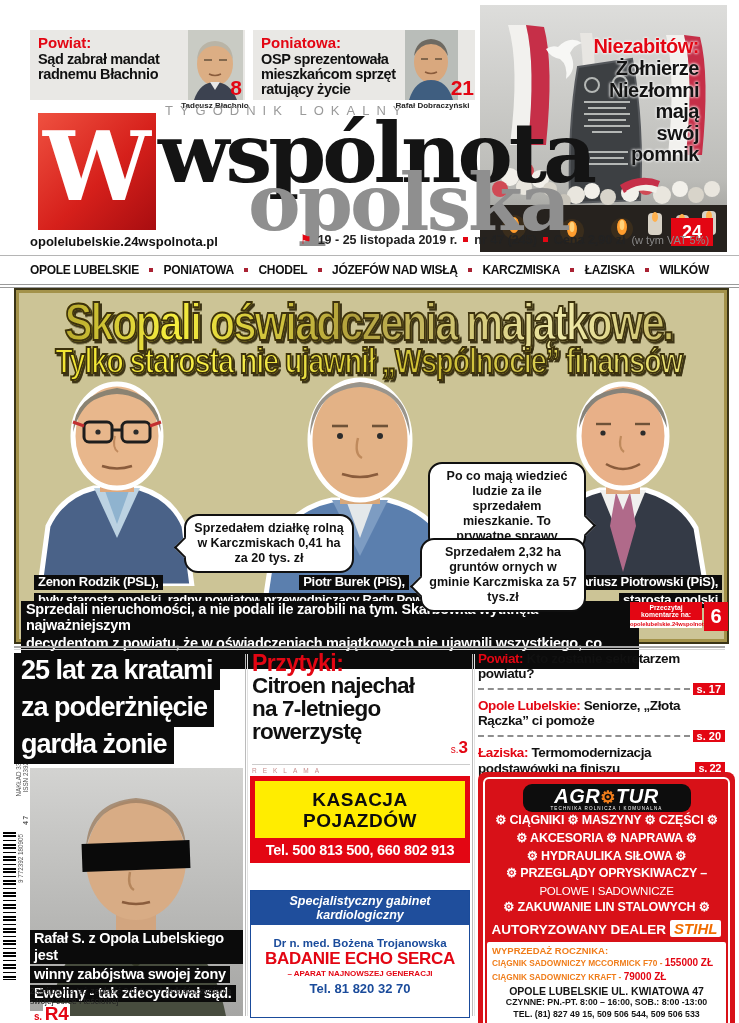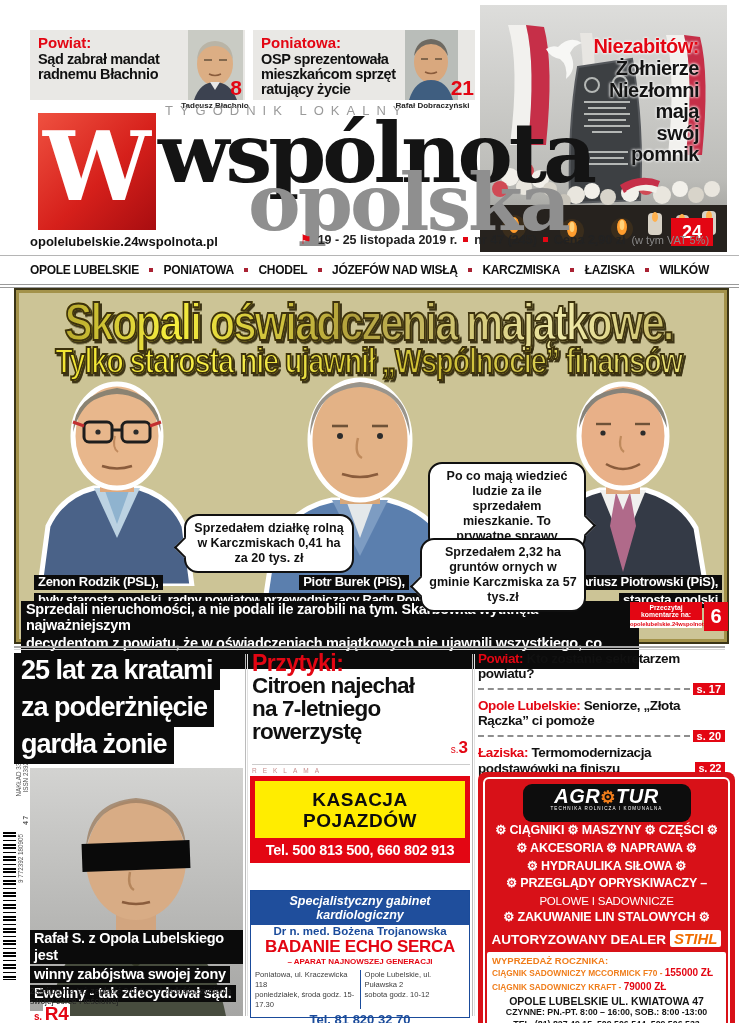--- a/index.html
+++ b/index.html
@@ -63,36 +63,36 @@
   
   .przytyki-cat{color:#e30613;font-size:23px;font-weight:bold;letter-spacing:-0.5px;line-height:1.0;}
   .przytyki-tit{font-size:22.5px;font-weight:bold;letter-spacing:-0.8px;line-height:1.02;color:#101010;}
   .reklama{border-top:1px solid #ccc;color:#c98c8c;font-size:6.5px;letter-spacing:6px;padding-top:2px;}
   .kasacja{background:#e30613;padding:5px;}
   .kasacja-inner{background:#ffed00;text-align:center;padding:8px 0 6px 0;}
   .kasacja-inner div{font-size:19px;font-weight:bold;letter-spacing:0.5px;color:#0d0d0d;line-height:1.12;}
   .kasacja-tel{color:#fff;font-size:14.5px;font-weight:bold;text-align:center;padding-top:4px;letter-spacing:-0.3px;}
   .cardio{border:1px solid #1a4b9b;background:#fff;}
   .cardio-head{background:#1f4e9c;color:#fff;font-size:12.5px;font-weight:bold;text-align:center;padding:3px 0;font-style:italic;}
-  .cardio-doc{color:#1a4b9b;font-size:11.5px;font-weight:bold;text-align:center;margin-top:0;}
+  .cardio-doc{color:#1a4b9b;font-size:11.5px;font-weight:bold;text-align:center;margin-top:12px;}
   .cardio-echo{color:#e30613;font-size:17px;font-weight:bold;text-align:center;letter-spacing:-0.3px;}
   .cardio-dev{color:#e30613;font-size:8px;font-weight:bold;text-align:center;}
   .cardio-cols{display:flex;margin-top:4px;font-size:7.6px;color:#3c3c3c;line-height:1.3;}
   .cardio-cols .c{flex:1;padding:0 4px;}
   .cardio-cols .c2{border-left:1px solid #1a4b9b;}
   .cardio-tel{color:#1a4b9b;font-size:13px;font-weight:bold;text-align:center;margin-top:3px;}
   
   .rnews .item{font-size:13.5px;font-weight:bold;line-height:1.12;letter-spacing:-0.4px;}
   .dashrow{display:flex;align-items:center;gap:3px;margin:2px 0 3px 0;}
   .dashes{flex:1;border-top:2px dashed #8e8e8e;height:0;}
   .pchip{background:#e30613;color:#fff;font-size:11px;font-weight:bold;padding:0 4px;cursor:pointer;}
   
   .agrotur{background:#d81118;border-radius:8px;padding:5px;}
   .agrotur-inner{border:2px solid #fff;border-radius:6px;padding:5px 2px;text-align:center;}
-  .ag-logo{background:#0d0d0d;border-radius:9px;width:168px;margin:0 auto;padding:2px 0 11px 0;}
+  .ag-logo{background:#0d0d0d;border-radius:9px;width:168px;margin:0 auto;padding:2px 0 1px 0;}
   .ag-logo .brand{color:#fff;font-size:20px;font-weight:bold;font-style:italic;letter-spacing:0.5px;line-height:1;}
   .ag-logo .gear{color:#f07d1a;font-style:normal;font-size:17px;}
   .ag-logo .sub{color:#fff;font-size:4.6px;letter-spacing:1.1px;}
   .ag-line{color:#fff;font-size:12.5px;font-weight:bold;letter-spacing:-0.2px;line-height:1.42;}
   .ag-line.light{font-weight:normal;font-size:11.5px;}
   .ag-dealer{color:#fff;font-size:13.5px;font-weight:bold;margin-top:3px;}
   .stihl{background:#fff;border-radius:2px;color:#f06c00;font-weight:bold;font-style:italic;font-size:15px;
          padding:0 4px;display:inline-block;margin-left:4px;}
   .ag-white{background:#fff;margin-top:5px;padding:3px 5px;border-radius:2px;text-align:left;}
   .ag-sale-title{color:#f07d1a;font-size:9.5px;font-weight:bold;}
@@ -419,30 +419,20 @@
       <div>POJAZDÓW</div>
     </div>
     <div class="kasacja-tel">Tel. 500 813 500, 660 802 913</div>
   </div>
 
   <div class="abs cardio" style="left:250px;top:890px;width:218px;height:126px;">
     <div class="cardio-head">Specjalistyczny gabinet kardiologiczny</div>
     <div class="cardio-doc">Dr n. med. Bożena Trojanowska</div>
     <div class="cardio-echo">BADANIE ECHO SERCA</div>
     <div class="cardio-dev">– APARAT NAJNOWSZEJ GENERACJI</div>
-    <div class="cardio-cols">
-      <div class="c">
-        <div>Poniatowa, ul. Kraczewicka 118</div>
-        <div>poniedziałek, środa godz. 15-17.30</div>
-      </div>
-      <div class="c c2">
-        <div>Opole Lubelskie, ul. Puławska 2</div>
-        <div>sobota godz. 10-12</div>
-      </div>
-    </div>
     <div class="cardio-tel">Tel. 81 820 32 70</div>
   </div>
 
   <div class="abs rnews" style="left:478px;top:651px;width:247px;">
     <div class="item"><span class="red">Powiat:</span> <span>Kto zostanie sekretarzem powiatu?</span></div>
     <div class="dashrow">
         <span class="dashes"></span>
         <span class="pchip">s. 17</span>
       </div>
     <div class="item"><span class="red">Opole Lubelskie:</span> <span>Seniorze, „Złota Rączka” ci pomoże</span></div>

